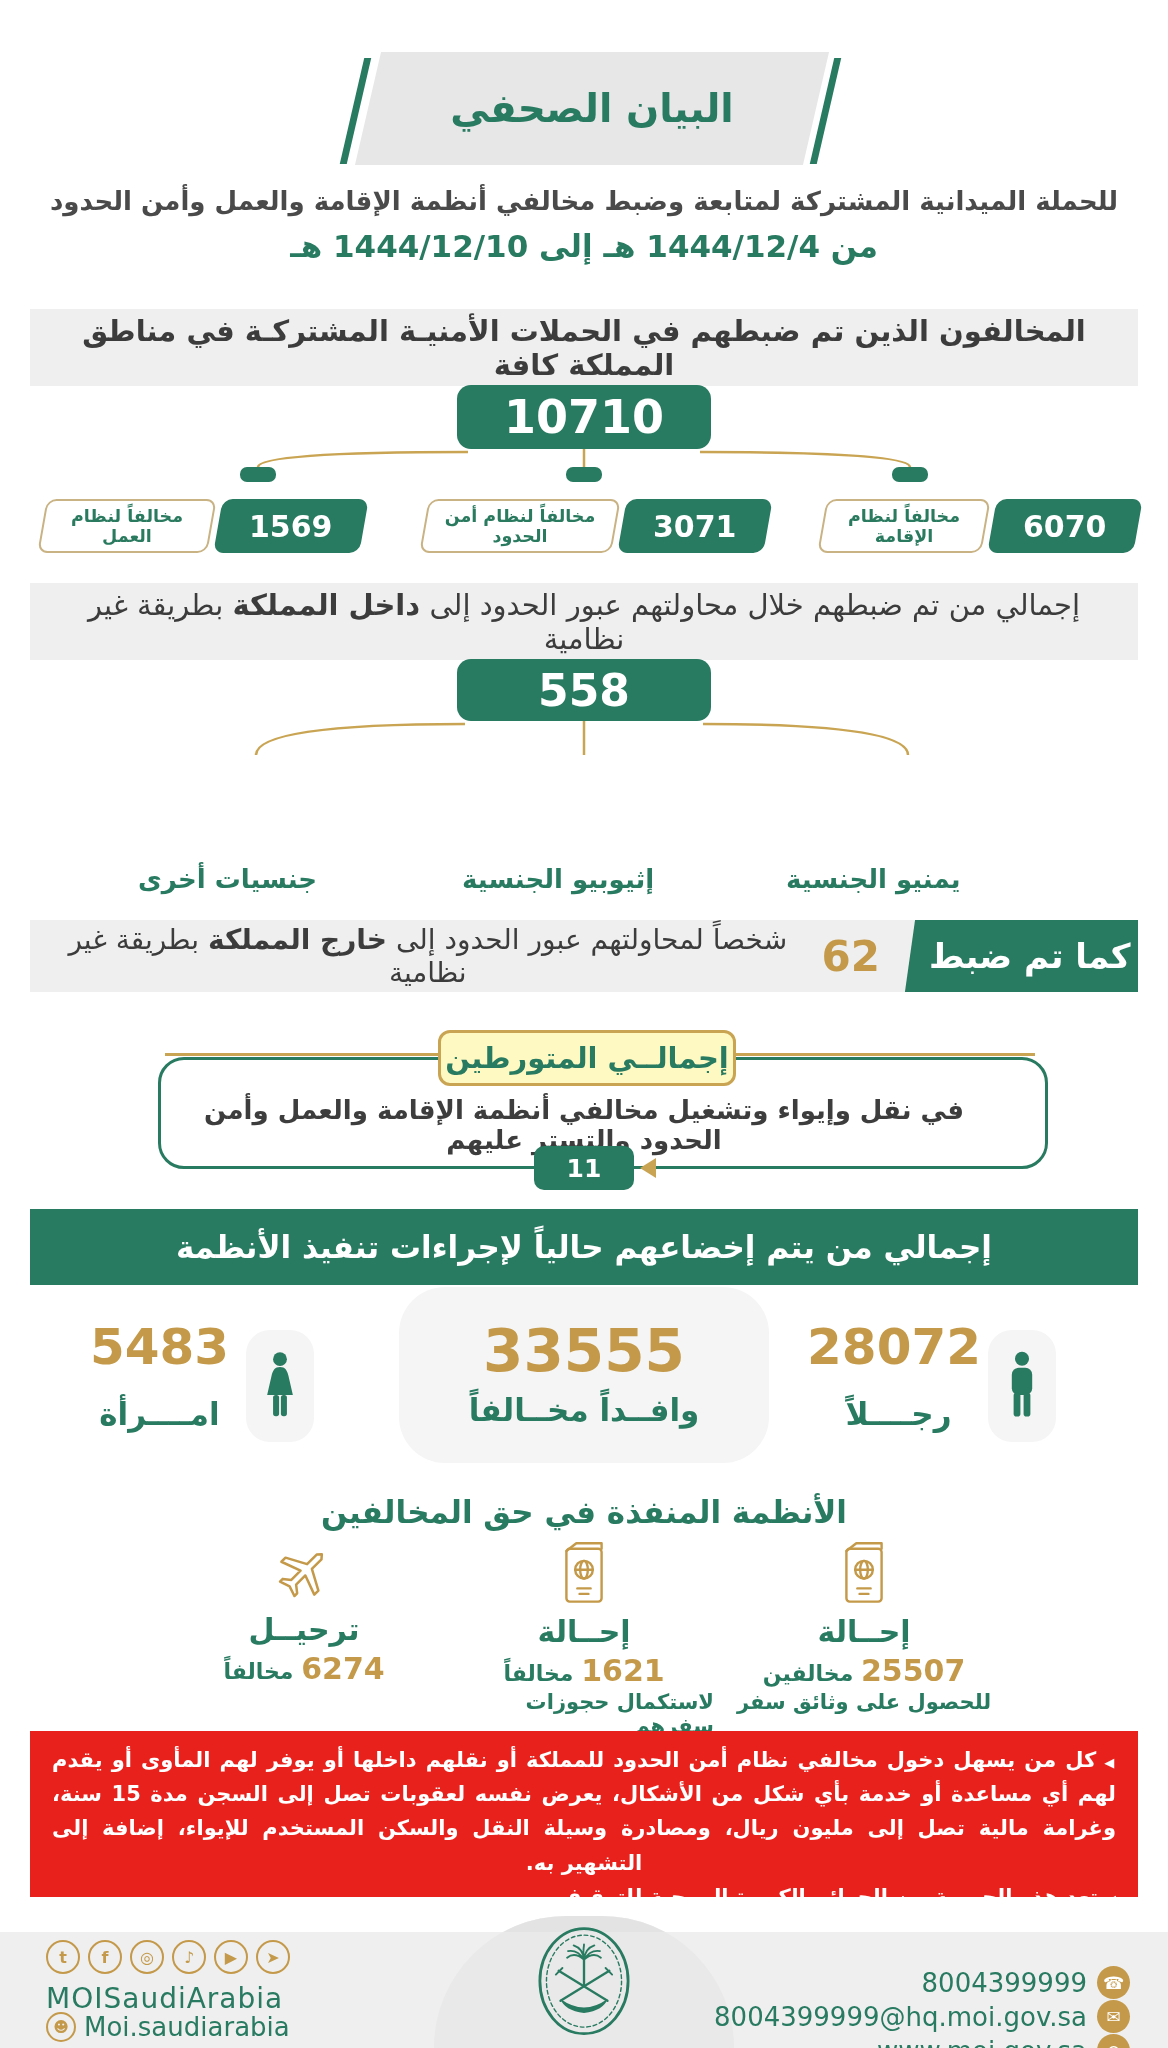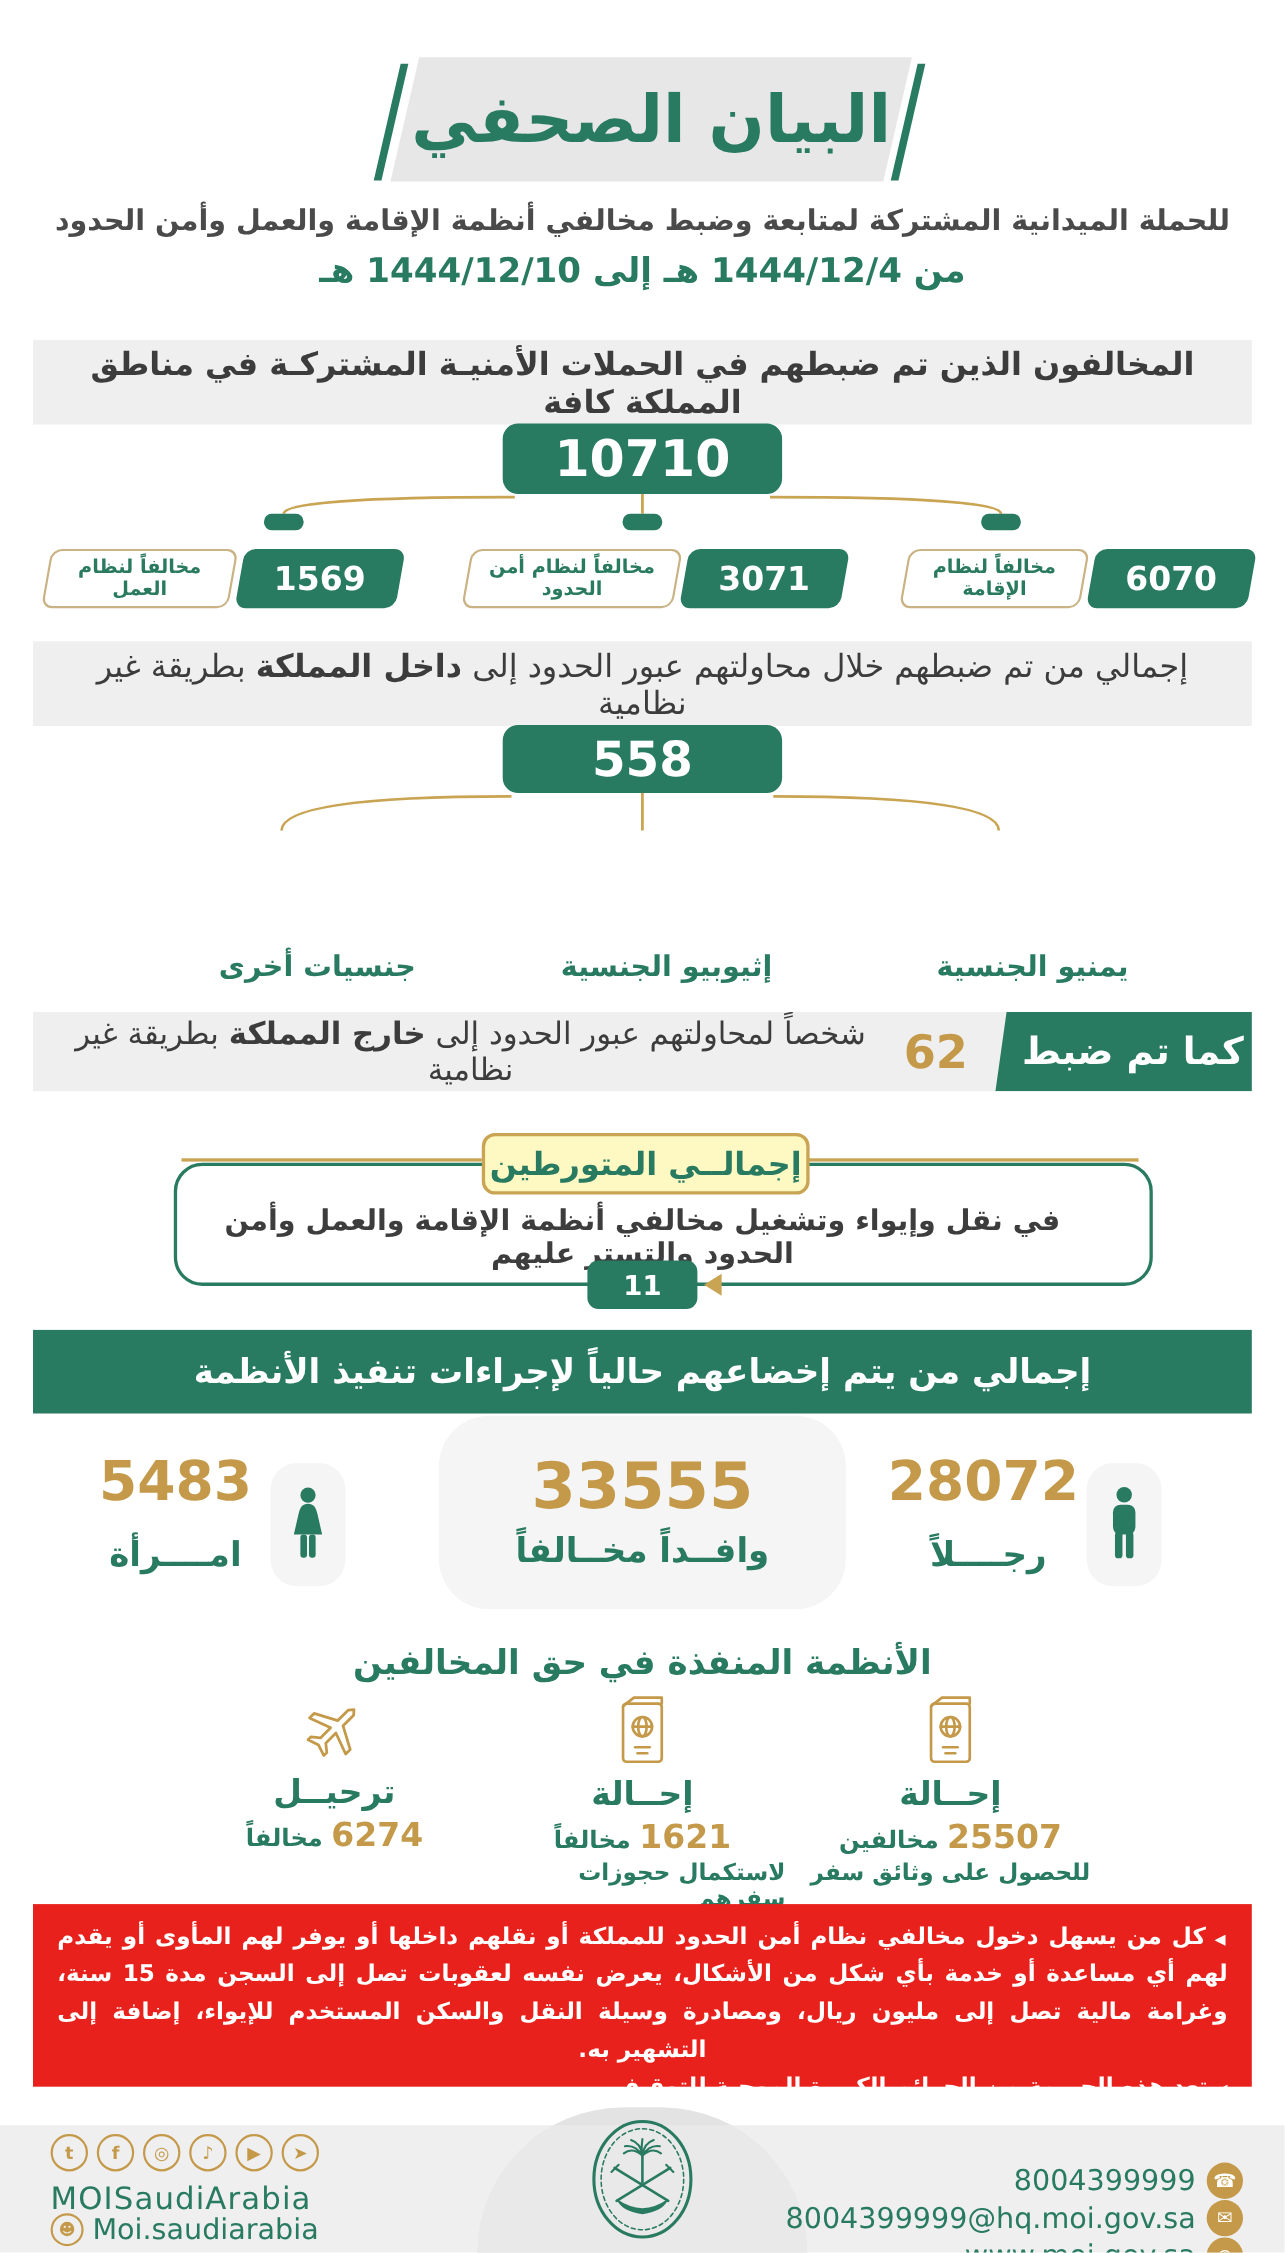--- a/index.html
+++ b/index.html
@@ -3,40 +3,40 @@
 <meta charset="utf-8">
 <style>
   html,body{margin:0;padding:0;background:#fff;}
   .page{position:relative;width:1168px;height:2048px;background:#ffffff;overflow:hidden;
         font-family:"DejaVu Sans",sans-serif;direction:rtl;}
   .abs{position:absolute;}
   .flexc{display:flex;align-items:center;justify-content:center;}
   
   .slash{width:7px;background:#287a60;transform:skewX(-13deg);}
   .hdr-para{background:#e7e7e8;transform:skewX(-13deg);}
-  .hdr-title{color:#287a60;font-size:60px;font-weight:bold;}
+  .hdr-title{color:#287a60;font-size:39px;font-weight:bold;}
   .subtitle{width:100%;text-align:center;font-size:26px;font-weight:bold;color:#4a4a4a;}
   .daterange{width:100%;text-align:center;font-size:31px;font-weight:bold;color:#287a60;}
   
   .graybar{left:30px;width:1108px;background:#efefef;color:#3c3c3c;box-sizing:border-box;}
   .bar-bold{font-size:29px;font-weight:bold;text-align:center;padding:0 30px;}
   .bar-mixed{font-size:29px;font-weight:normal;text-align:center;padding:0 30px;}
   .bar-mixed b{font-weight:bold;}
   
   .totalbox{background:#287a60;color:#fff;font-weight:bold;border-radius:14px;}
   
   .card{display:flex;gap:6px;height:54px;}
   .card-num{width:146px;background:#287a60;border-radius:10px;transform:skewX(-10deg);
             color:#fff;font-size:30px;font-weight:bold;display:flex;align-items:center;justify-content:center;}
   .card-num>span{transform:skewX(10deg);}
   .card-label{flex:1;border:2px solid #c9b283;border-radius:10px;transform:skewX(-10deg);background:#fff;
               display:flex;align-items:center;justify-content:center;color:#2a7a5f;font-size:17.5px;font-weight:bold;
               line-height:1.15;text-align:center;padding:0 6px;}
   .card-label>span{transform:skewX(10deg);}
-  .donut-label{width:240px;text-align:right;font-size:26px;font-weight:bold;color:#287a60;}
+  .donut-label{width:240px;text-align:left;font-size:26px;font-weight:bold;color:#287a60;}
   
   .badge{position:absolute;right:-12px;top:0;bottom:0;width:240px;background:#287a60;transform:skewX(-8deg);
          display:flex;align-items:center;justify-content:center;}
   .badge span{transform:skewX(8deg);color:#fff;font-size:34px;font-weight:bold;}
   
   .goldline{height:3px;background:#c9a452;}
   .inv-outer{border:3px solid #287a60;border-radius:26px;background:#fff;box-sizing:border-box;}
   .inv-label{background:#fef9c3;border:3px solid #c9a452;border-radius:12px;color:#287a60;
              font-size:29px;font-weight:bold;}
   .inv-text{text-align:center;font-size:26px;font-weight:bold;color:#3d3d3d;}

